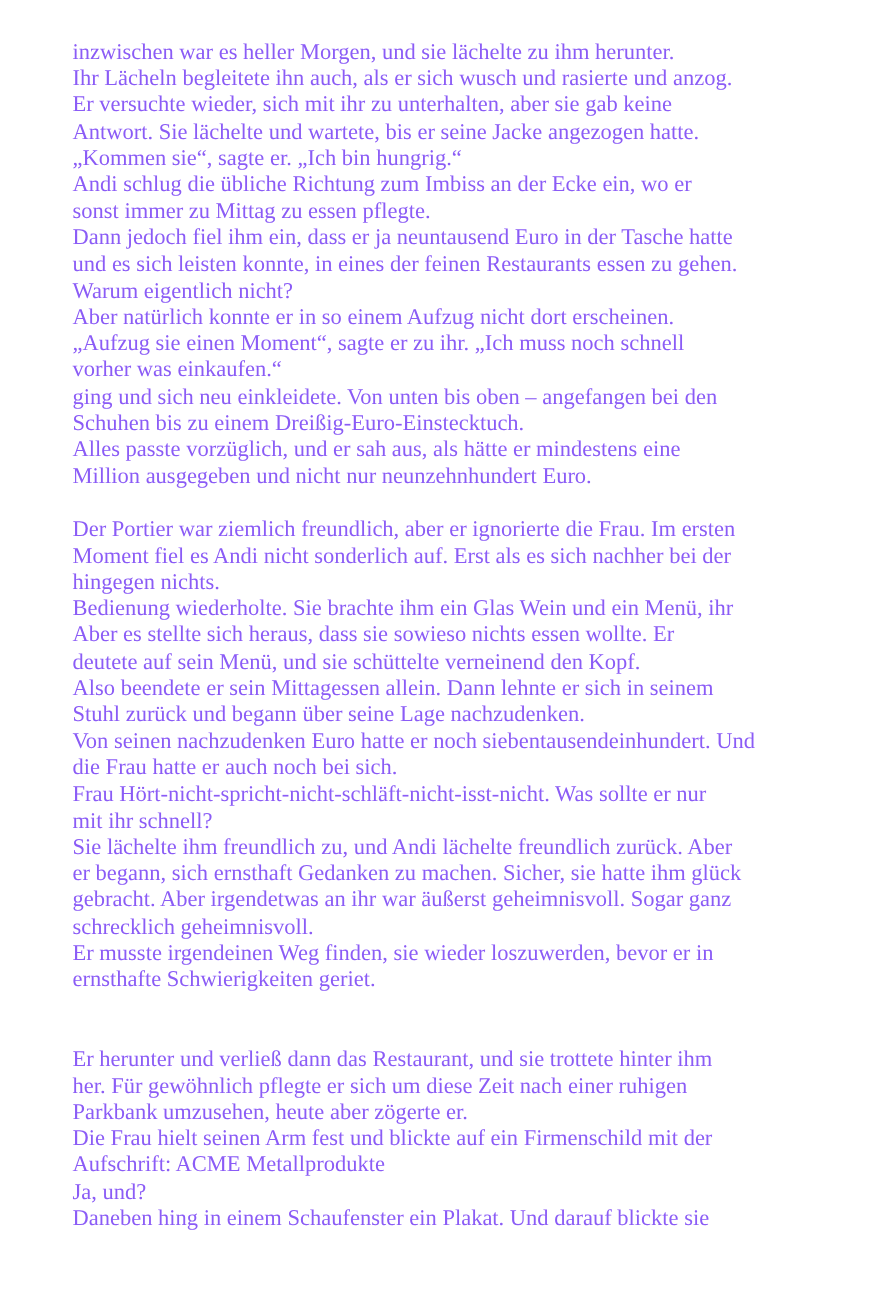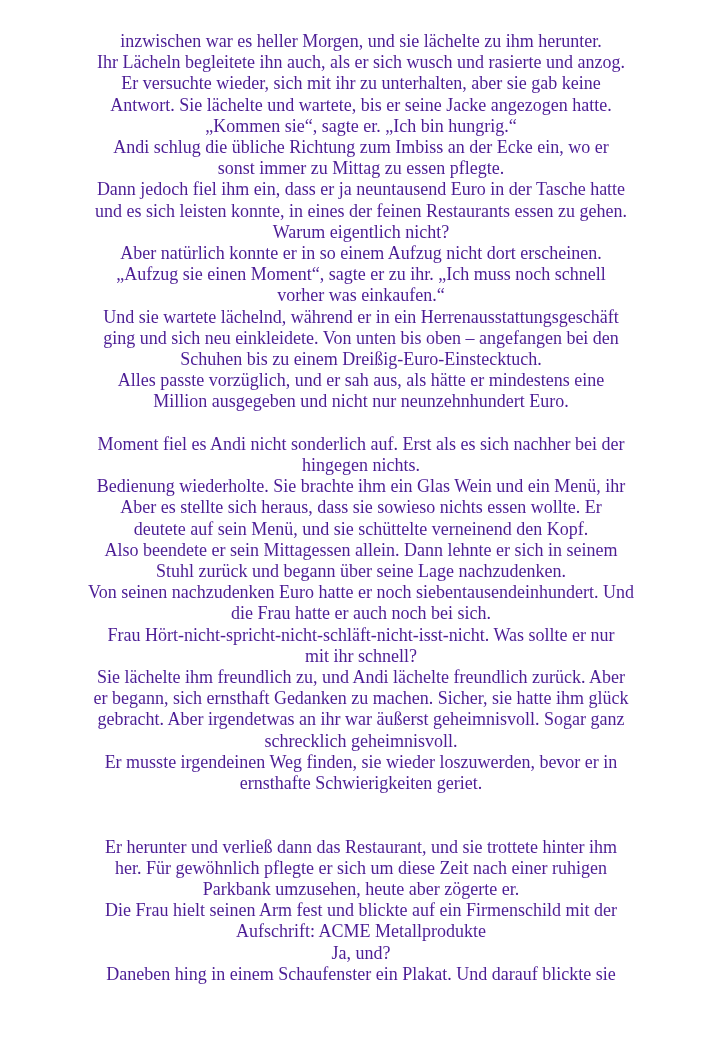--- a/index.html
+++ b/index.html
@@ -12,26 +12,25 @@
     width: 704px;
     height: 1037px;
     background: #ffffff;
     overflow: hidden;
   }
   .text-block {
     position: absolute;
     left: 58px;
     top: 31px;
     width: 606px;
-    color: #4c1d95;
+    color: #8b5cf6;
     font-family: "Liberation Serif", "DejaVu Serif", serif;
     font-size: 18px;
     line-height: 21.2px;
     letter-spacing: 0px;
-    text-align: center;
   }
   .text-line {
     min-height: 21.2px;
     white-space: pre-wrap;
   }
 </style>
 </head>
 <body>
 
 <div class="page">
@@ -43,26 +42,26 @@
       <div class="text-line">Antwort. Sie lächelte und wartete, bis er seine Jacke angezogen hatte.</div>
       <div class="text-line">„Kommen sie“, sagte er. „Ich bin hungrig.“</div>
       <div class="text-line">Andi schlug die übliche Richtung zum Imbiss an der Ecke ein, wo er</div>
       <div class="text-line">sonst immer zu Mittag zu essen pflegte.</div>
       <div class="text-line">Dann jedoch fiel ihm ein, dass er ja neuntausend Euro in der Tasche hatte</div>
       <div class="text-line">und es sich leisten konnte, in eines der feinen Restaurants essen zu gehen.</div>
       <div class="text-line">Warum eigentlich nicht?</div>
       <div class="text-line">Aber natürlich konnte er in so einem Aufzug nicht dort erscheinen.</div>
       <div class="text-line">„Aufzug sie einen Moment“, sagte er zu ihr. „Ich muss noch schnell</div>
       <div class="text-line">vorher was einkaufen.“</div>
-      <div class="text-line">Und sie wartete lächelnd, während er in ein Herrenausstattungsgeschäft</div>
       <div class="text-line">ging und sich neu einkleidete. Von unten bis oben – angefangen bei den</div>
       <div class="text-line">Schuhen bis zu einem Dreißig-Euro-Einstecktuch.</div>
       <div class="text-line">Alles passte vorzüglich, und er sah aus, als hätte er mindestens eine</div>
       <div class="text-line">Million ausgegeben und nicht nur neunzehnhundert Euro.</div>
       <div class="text-line"></div>
+      <div class="text-line">Der Portier war ziemlich freundlich, aber er ignorierte die Frau. Im ersten</div>
       <div class="text-line">Moment fiel es Andi nicht sonderlich auf. Erst als es sich nachher bei der</div>
       <div class="text-line">hingegen nichts.</div>
       <div class="text-line">Bedienung wiederholte. Sie brachte ihm ein Glas Wein und ein Menü, ihr</div>
       <div class="text-line">Aber es stellte sich heraus, dass sie sowieso nichts essen wollte. Er</div>
       <div class="text-line">deutete auf sein Menü, und sie schüttelte verneinend den Kopf.</div>
       <div class="text-line">Also beendete er sein Mittagessen allein. Dann lehnte er sich in seinem</div>
       <div class="text-line">Stuhl zurück und begann über seine Lage nachzudenken.</div>
       <div class="text-line">Von seinen nachzudenken Euro hatte er noch siebentausendeinhundert. Und</div>
       <div class="text-line">die Frau hatte er auch noch bei sich.</div>
       <div class="text-line">Frau Hört-nicht-spricht-nicht-schläft-nicht-isst-nicht. Was sollte er nur</div>

